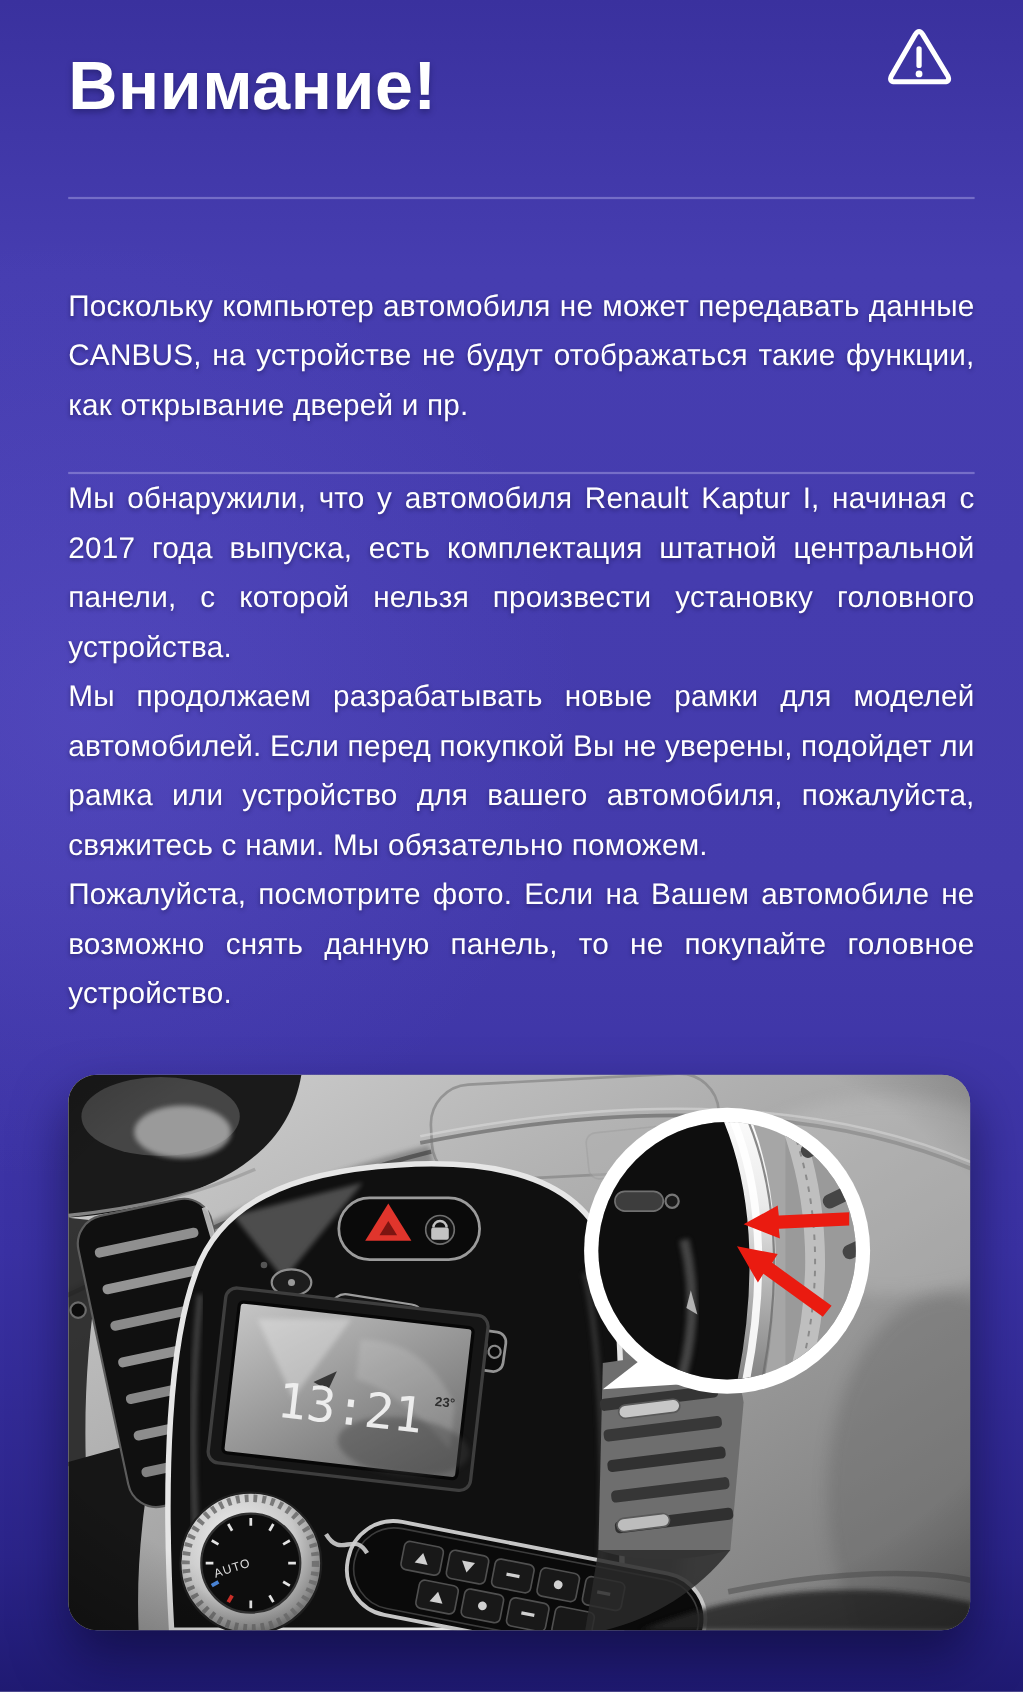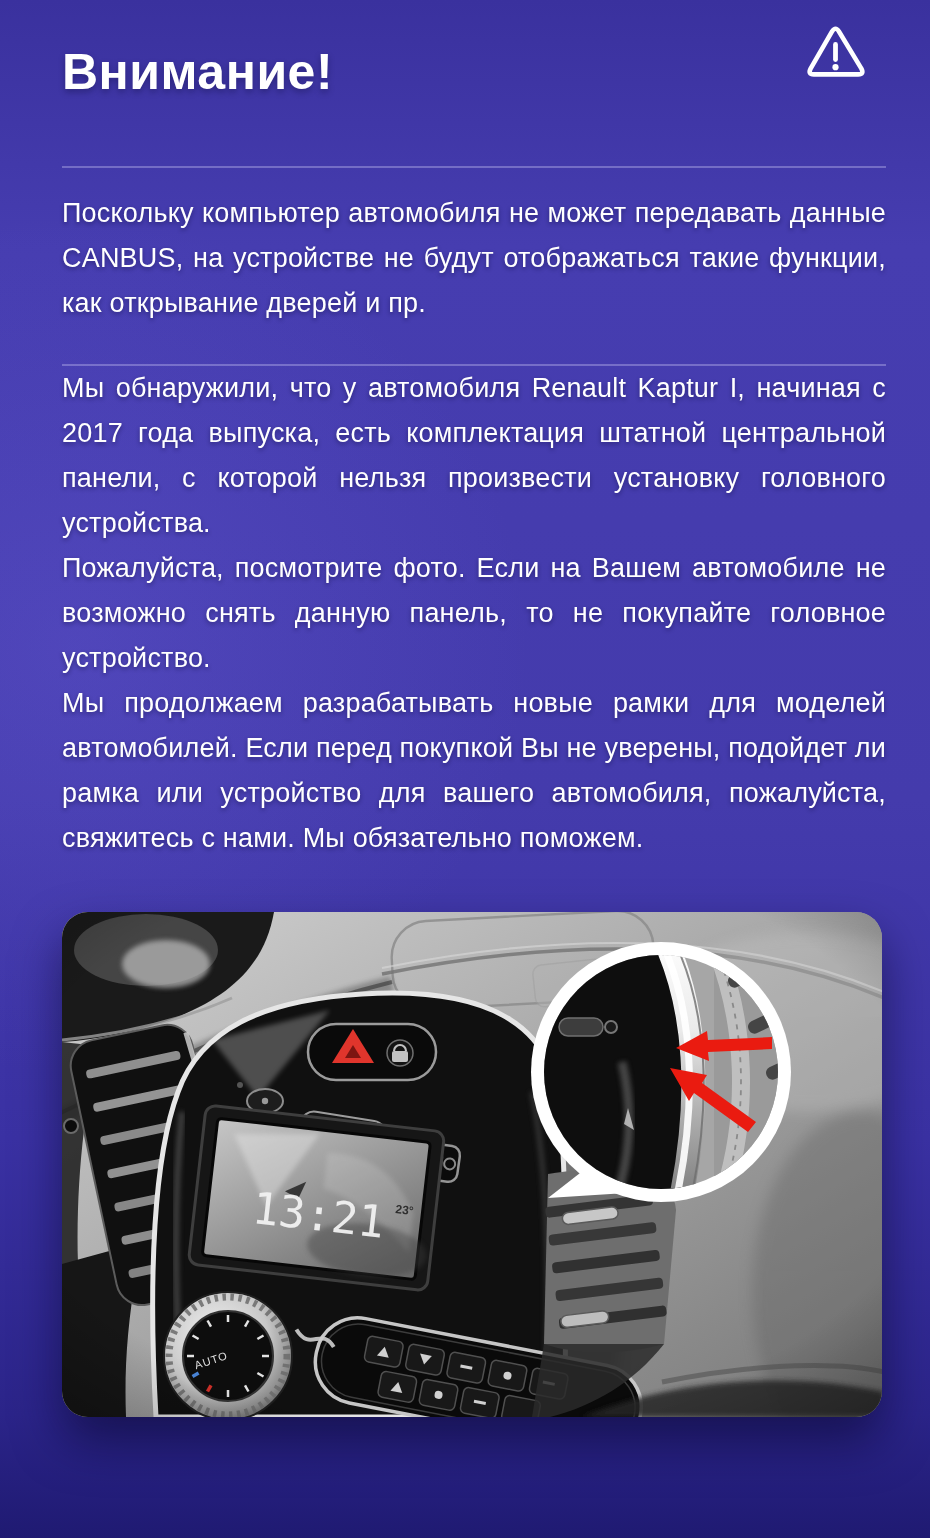--- a/index.html
+++ b/index.html
@@ -6,33 +6,33 @@
   body{
     width:930px;height:1538px;overflow:hidden;position:relative;
     font-family:"Liberation Sans","DejaVu Sans",sans-serif;
     background:
       radial-gradient(70% 40% at 8% 42%, rgba(120,108,235,0.22), rgba(120,108,235,0) 70%),
       linear-gradient(180deg,#3a319e 0%,#463db0 16%,#443bac 52%,#3a31a3 74%,#2b2489 92%,#1f1a72 100%);
   }
   .content{position:relative;padding:0 44px 0 62px;}
   .head-row{display:flex;justify-content:space-between;align-items:flex-start;}
   h1.page-title{
-    color:#ffffff;font-size:50px;font-weight:bold;letter-spacing:.5px;
+    color:#ffffff;font-size:62px;font-weight:bold;letter-spacing:.5px;
     margin:44px 0 0 0;line-height:1.12;
     text-shadow:0 3px 6px rgba(10,8,50,.35);
   }
   .warn-icon{margin:24px 20px 0 0;flex:0 0 auto;}
   .divider{height:2px;border:none;background:rgba(186,180,235,.42);margin:66px 0 0 0;}
   .divider.second{margin-top:38px;}
   p.body-text{
     color:#ffffff;font-size:27px;line-height:45px;margin:0;
     text-align:justify;letter-spacing:.2px;
     text-shadow:0 2px 4px rgba(10,8,50,.45);
   }
-  p.first{margin-top:23px;}
+  p.first{margin-top:75px;}
   .text-block{}
   .photo-frame{
     margin-top:51px;width:820px;height:505px;border-radius:26px;overflow:hidden;
     position:relative;box-shadow:0 24px 48px rgba(8,6,40,.55);
     background:#9a9a9a;
   }
   .photo-frame svg{display:block;}
 </style>
 </head>
 <body>
@@ -51,22 +51,22 @@
   </div>
 
   <hr class="divider">
 
   <p class="body-text first">Поскольку компьютер автомобиля не может передавать данные CANBUS, на устройстве не будут отображаться такие функции, как открывание дверей и пр.</p>
 
   <hr class="divider second">
 
   <div class="text-block">
     <p class="body-text">Мы обнаружили, что у автомобиля Renault Kaptur I, начиная с 2017 года выпуска, есть комплектация штатной центральной панели, с которой нельзя произвести установку головного устройства.</p>
+    <p class="body-text">Мы продолжаем разрабатывать новые рамки для моделей автомобилей. Если перед покупкой Вы не уверены, подойдет ли рамка или устройство для вашего автомобиля, пожалуйста, свяжитесь с нами. Мы обязательно поможем.</p>
     <p class="body-text">Пожалуйста, посмотрите фото. Если на Вашем автомобиле не возможно снять данную панель, то не покупайте головное устройство.</p>
-    <p class="body-text">Мы продолжаем разрабатывать новые рамки для моделей автомобилей. Если перед покупкой Вы не уверены, подойдет ли рамка или устройство для вашего автомобиля, пожалуйста, свяжитесь с нами. Мы обязательно поможем.</p>
   </div>
 
   <div class="photo-frame">
     <svg width="820" height="505" viewBox="0 0 820 505">
       <defs>
         <linearGradient id="bgGrad" x1="0" y1="0" x2="1" y2="1">
           <stop offset="0" stop-color="#d2d2d2"></stop>
             <stop offset="0.45" stop-color="#a9a9a9"></stop>
             <stop offset="1" stop-color="#787878"></stop>
         </linearGradient>

